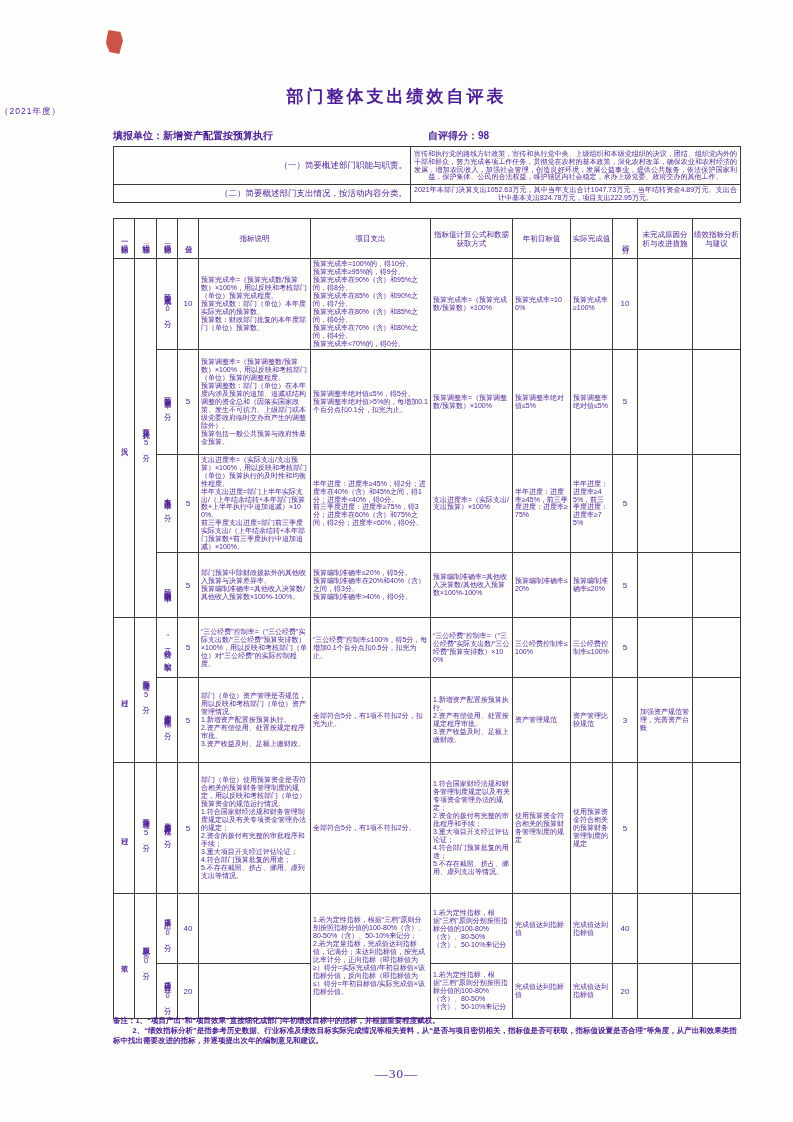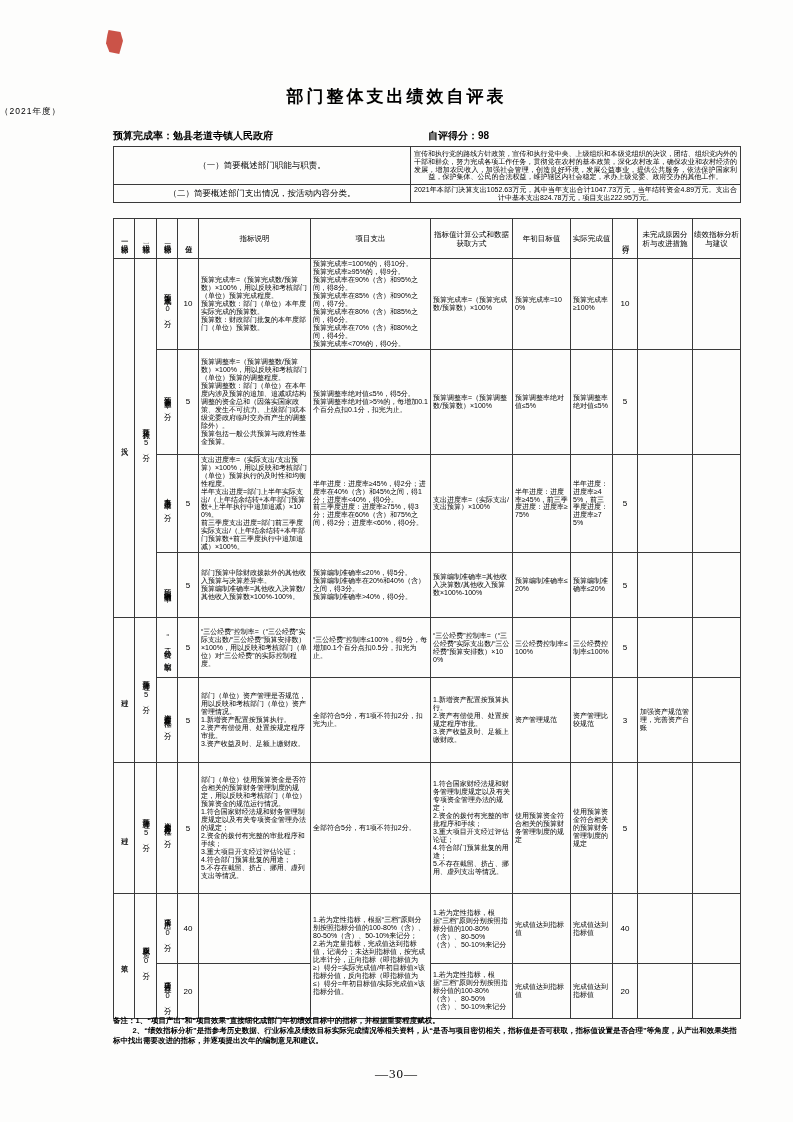--- a/index.html
+++ b/index.html
@@ -1,30 +1,30 @@
 <!DOCTYPE html>
 <html><head>
 <meta charset="utf-8">
 <style>
   html,body{margin:0;padding:0;background:#e8e8e8;}
   .page{position:relative;width:793px;height:1122px;background:#fdfdfc;margin:0 auto;
-        font-family:"Liberation Sans",sans-serif;color:#000000;overflow:hidden;}
+        font-family:"Liberation Sans",sans-serif;color:#4c1d95;overflow:hidden;}
   .seal{position:absolute;left:106px;top:30px;width:17px;height:24px;background:#c23528;opacity:.85;
         clip-path:polygon(15% 0,85% 8%,100% 45%,78% 100%,20% 92%,0 55%,8% 20%);}
   .title{position:absolute;top:85px;left:0;width:100%;text-align:center;
          font-family:"Liberation Serif",serif;font-weight:bold;font-size:17px;letter-spacing:3px;}
   .subtitle{position:absolute;top:106px;left:0;width:100%;text-align:left;font-size:8.5px;letter-spacing:1px;}
   .meta{position:absolute;top:129px;left:113px;width:627px;font-size:10px;font-weight:bold;}
   .meta .score{position:absolute;left:315px;top:0;text-align:center;}
   table{border-collapse:collapse;table-layout:fixed;}
   td,th{border:1px solid #3a3a3a;overflow:hidden;font-weight:normal;}
   
   .ov{position:absolute;left:113px;top:146px;width:627px;}
   .ov td{padding:1px 3px;vertical-align:middle;}
-  .ov .lab{font-size:8.5px;line-height:1.15;text-align:center;}
+  .ov .lab{font-size:8.5px;line-height:1.15;text-align:right;}
   .ov .cnt{font-size:7px;line-height:1.1;text-align:justify;text-align-last:center;word-break:break-all;}
   
   .main{position:absolute;left:113px;top:218px;width:627px;}
   .main th{font-size:7.5px;line-height:1.2;text-align:center;padding:1px;vertical-align:middle;}
   .main td{padding:1px 2px;vertical-align:middle;}
   .txt{font-size:7px;line-height:1.14;white-space:pre-wrap;text-align:left;word-break:break-all;}
   .num{font-size:8px;text-align:center;}
   .vcell{text-align:center;vertical-align:middle;padding:1px 0;}
   .vtext{writing-mode:vertical-rl;text-orientation:upright;font-size:7.5px;line-height:1.1;
          letter-spacing:1px;display:inline-block;white-space:pre-wrap;}
@@ -36,21 +36,21 @@
           font-family:"Liberation Serif",serif;font-size:13px;letter-spacing:1px;}
 </style>
 </head>
 <body>
 
 <div class="page">
   <div class="seal"></div>
   <div class="title">部门整体支出绩效自评表</div>
   <div class="subtitle">（2021年度）</div>
   <div class="meta">
-    <span>预算完成率：勉县老道寺镇人民政府</span>
+    <span>填报单位：新增资产配置按预算执行</span>
     <span class="score">自评得分：98</span>
   </div>
 
   <table class="ov">
     <colgroup>
         <col style="width:297px">
         <col style="width:330px">
       </colgroup>
     <tbody>
         <tr style="height:38px">

